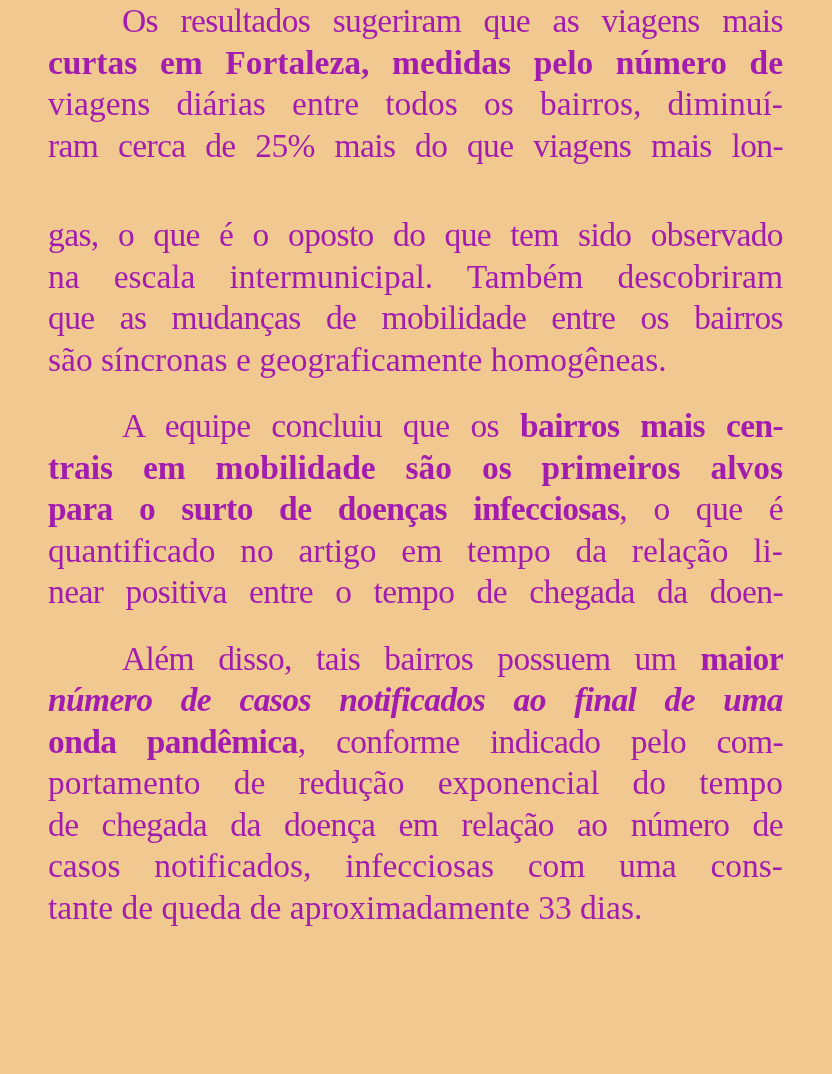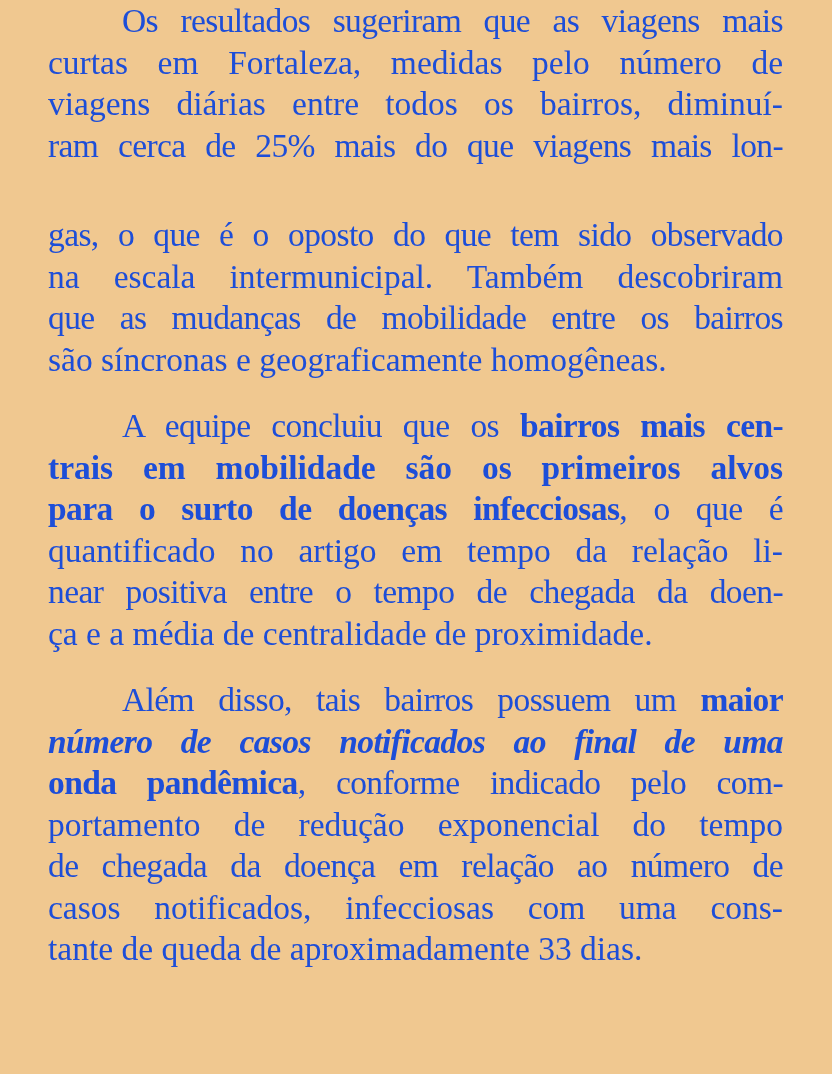--- a/index.html
+++ b/index.html
@@ -14,21 +14,21 @@
       position: relative;
     }
     .article {
       position: absolute;
       left: 48px;
       top: 0;
       width: 735px;
       font-family: "Liberation Serif", "DejaVu Serif", serif;
       font-size: 33.5px;
       line-height: 41.5px;
-      color: #1d4ed8;
+      color: #a21caf;
     }
     .para {
       margin: 0 0 25px 0;
     }
     .line {
       display: block;
       height: 41.5px;
       white-space: nowrap;
       text-align: justify;
       text-align-last: justify;
@@ -48,36 +48,35 @@
       font-weight: bold;
     }
   </style>
 </head>
 <body>
 
 <div class="article">
 
   <p class="para">
     <span class="line indent tight" style="white-space: normal;"><span>Os resultados sugeriram que as viagens mais</span></span>
-    <span class="line" style="white-space: normal;"><span>curtas em Fortaleza, medidas pelo número de</span></span>
+    <span class="line" style="white-space: normal; font-weight: bold;"><span>curtas em Fortaleza, medidas pelo número de</span></span>
     <span class="line" style="white-space: normal;"><span>viagens diárias entre todos os bairros, diminuí-</span></span>
     <span class="line tight" style="white-space: normal;"><span>ram cerca de 25% mais do que viagens mais lon-</span></span>
     <span class="line tight" style="white-space: normal; margin-top: 48px;"><span>gas, o que é o oposto do que tem sido observado</span></span>
     <span class="line" style="white-space: normal;"><span>na escala intermunicipal. Também descobriram</span></span>
     <span class="line tight" style="white-space: normal;"><span>que as mudanças de mobilidade entre os bairros</span></span>
     <span class="line last" style="white-space: normal;"><span>são síncronas e geograficamente homogêneas.</span></span>
   </p>
 
   <p class="para">
     <span class="line indent tight" style="white-space: normal;"><span>A equipe concluiu que os </span><b>bairros mais cen-</b></span>
     <span class="line" style="white-space: normal;"><b>trais em mobilidade são os primeiros alvos</b></span>
     <span class="line tight" style="white-space: normal;"><b>para o surto de doenças infecciosas</b><span>, o que é</span></span>
     <span class="line" style="white-space: normal;"><span>quantificado no artigo em tempo da relação li-</span></span>
     <span class="line tight" style="white-space: normal;"><span>near positiva entre o tempo de chegada da doen-</span></span>
-    <span class="line last" style="white-space: normal;"><span>ça e a média de centralidade de proximidade.</span></span>
   </p>
 
   <p class="para">
     <span class="line indent tight" style="white-space: normal;"><span>Além disso, tais bairros possuem um </span><b>maior</b></span>
     <span class="line tight" style="white-space: normal; font-style: italic;"><b>número de casos notificados ao final de uma</b></span>
     <span class="line tight" style="white-space: normal;"><b>onda pandêmica</b><span>, conforme indicado pelo com-</span></span>
     <span class="line" style="white-space: normal;"><span>portamento de redução exponencial do tempo</span></span>
     <span class="line tight" style="white-space: normal;"><span>de chegada da doença em relação ao número de</span></span>
     <span class="line" style="white-space: normal;"><span>casos notificados, infecciosas com uma cons-</span></span>
     <span class="line last" style="white-space: normal;"><span>tante de queda de aproximadamente 33 dias.</span></span>

